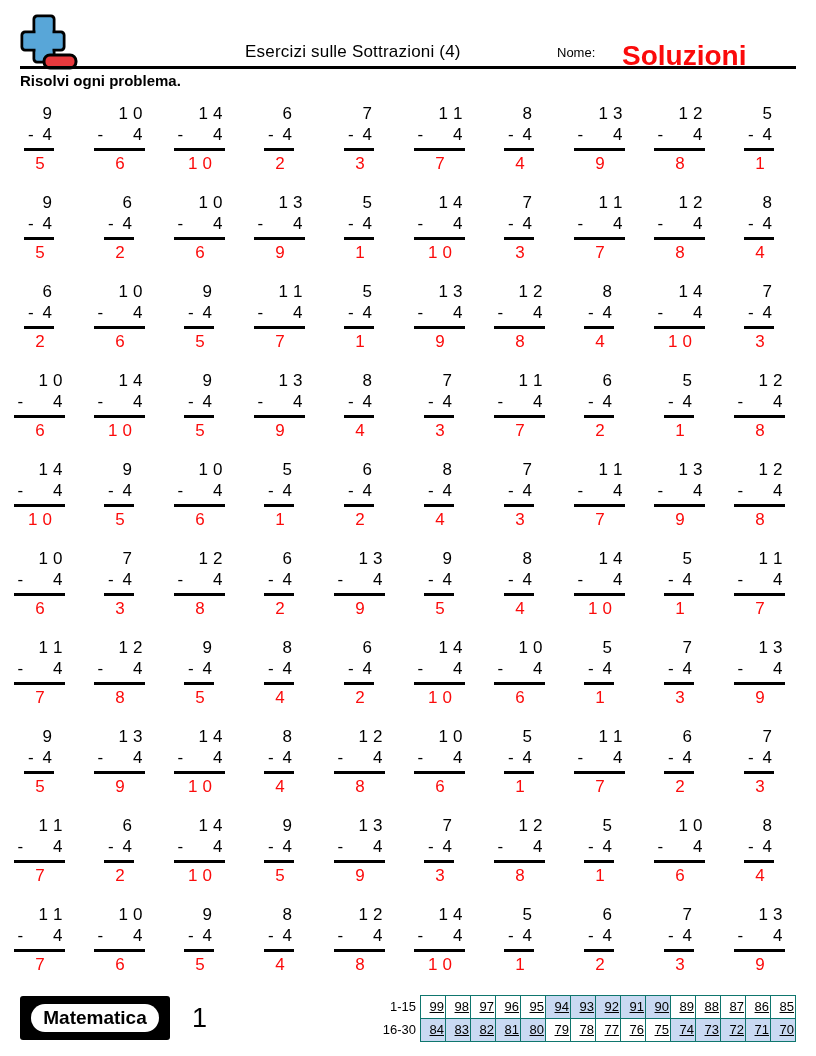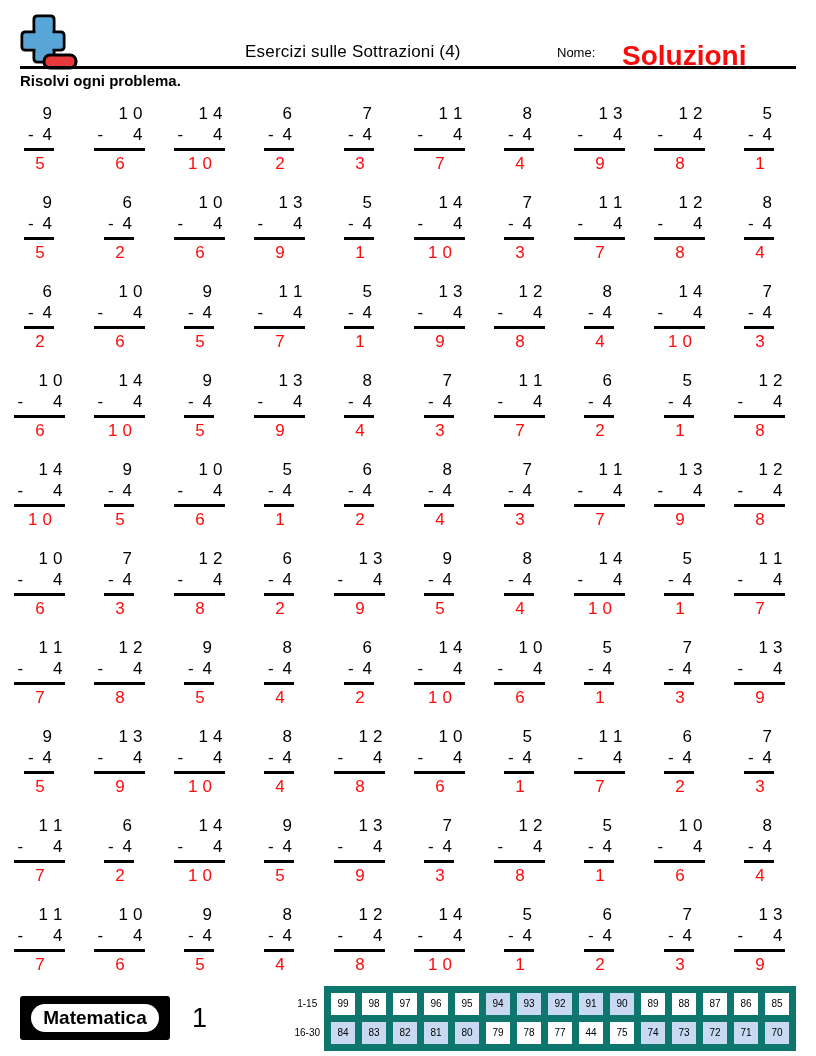--- a/index.html
+++ b/index.html
@@ -28,23 +28,23 @@
   .sub-row{display:flex;justify-content:space-between;}
   .rule{border-top:3px solid #000;margin:3px -2px 0 -4px;height:0;}
   .answer{display:flex;justify-content:center;gap:5px;margin-top:2px;color:var(--answer-red,#f00);}
   
   .footer{position:absolute;left:20px;right:20px;top:995px;height:46px;display:flex;align-items:center;}
   .brand-badge{width:150px;height:44px;background:#000;border-radius:3px;display:flex;align-items:center;justify-content:center;flex:0 0 auto;}
   .brand-pill{background:#fff;border-radius:20px;padding:3px 12px;font-size:19px;font-weight:bold;color:#000;white-space:nowrap;}
   .website{font-size:15.5px;margin-left:8px;align-self:flex-end;padding-bottom:6px;white-space:nowrap;}
   .page-number{font-size:27px;margin:0 14px 0 22px;}
   .score-table{margin-left:auto;border-collapse:collapse;}
-  .score-table td{font-size:10px;text-align:center;height:20px;}
+  .score-table td{font-size:13px;text-align:right;height:20px;}
   .score-label{border:none;padding-right:4px;font-size:11px;text-align:right;white-space:nowrap;}
-  .score-cell{border:7px solid #0f766e;width:22px;min-width:22px;}
+  .score-cell{border:1px solid #0f766e;width:22px;min-width:22px;text-decoration:underline;}
   .score-cell.hl{background:var(--score-highlight,#c9d9f2);}
 </style>
 </head>
 <body>
 
 <div class="logo">
   <svg width="62" height="58" viewBox="0 0 62 58">
     <g stroke="#000" stroke-width="3" fill="#58a6d8">
       <rect x="14" y="4" width="20" height="46" rx="3"></rect>
       <rect x="2" y="20" width="42" height="18" rx="3"></rect>
@@ -1552,21 +1552,21 @@
         <tr>
           <td class="score-label">16-30</td>
           <td class="score-cell hl">84</td>
           <td class="score-cell hl">83</td>
           <td class="score-cell hl">82</td>
           <td class="score-cell hl">81</td>
           <td class="score-cell hl">80</td>
           <td class="score-cell">79</td>
           <td class="score-cell">78</td>
           <td class="score-cell">77</td>
-          <td class="score-cell">44</td>
+          <td class="score-cell">76</td>
           <td class="score-cell">75</td>
           <td class="score-cell hl">74</td>
           <td class="score-cell hl">73</td>
           <td class="score-cell hl">72</td>
           <td class="score-cell hl">71</td>
           <td class="score-cell hl">70</td>
         </tr>
       </tbody>
     </table>
 </div>

